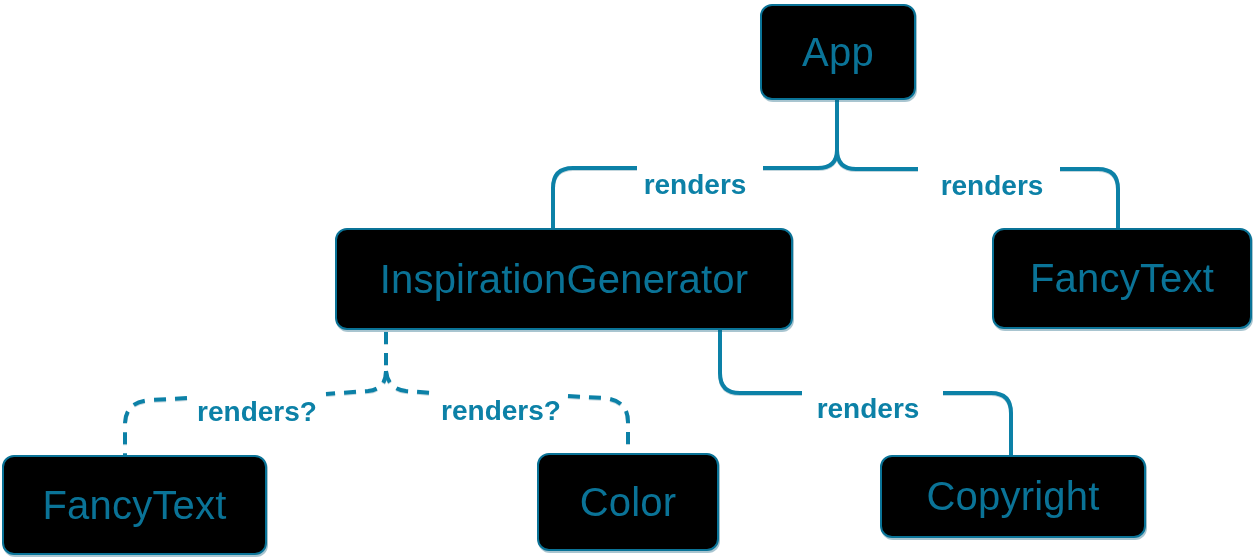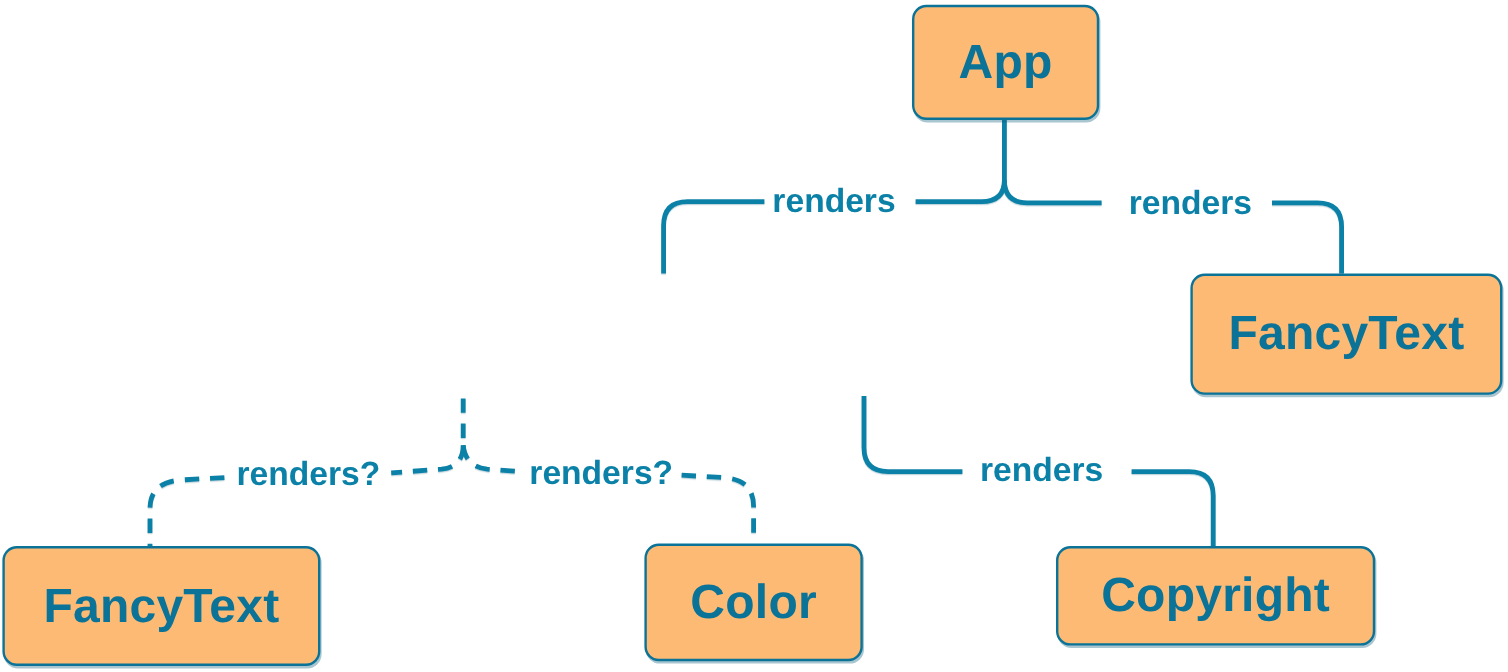--- a/index.html
+++ b/index.html
@@ -30,41 +30,42 @@
   .edges-svg .edge-dashed {
     stroke-dasharray: 12 9;
     stroke-linecap: butt;
   }
   .edges-group {
     filter: drop-shadow(0 1.5px 0 rgba(10, 90, 120, 0.25));
   }
   .node {
     position: absolute;
     box-sizing: border-box;
-    background: #fdba74;
+    background: #000000;
     border: 2.5px solid var(--node, #0a7397);
     border-radius: 12px;
     box-shadow: 1px 2px 0 0 rgba(10, 90, 120, 0.35);
     display: flex;
     align-items: center;
     justify-content: center;
     color: var(--node, #0a7397);
     font-size: 40px;
-    font-weight: 700;
+    font-weight: 400;
     letter-spacing: 0.2px;
     white-space: nowrap;
   }
   .edge-label {
     position: absolute;
     transform: translate(-50%, -50%);
     color: var(--line, #0c81a7);
     font-size: 28px;
     font-weight: 700;
     white-space: nowrap;
     line-height: 1;
+    margin-top: 17px;
   }
 </style>
 </head>
 <body>
 
 <div class="stage">
 
   <svg class="edges-svg" viewBox="0 0 1257 560" aria-hidden="true">
     <g class="edges-group">
 
@@ -90,20 +91,21 @@
   </svg>
 
   <div class="edge-label" style="left:695px; top:168px;">renders</div>
   <div class="edge-label" style="left:992px; top:169px;">renders</div>
   <div class="edge-label" style="left:868px; top:392px;">renders</div>
   <div class="edge-label" style="left:257px; top:395px;">renders?</div>
   <div class="edge-label" style="left:501px; top:394px;">renders?</div>
 
   <div class="node" style="left:760px; top:4px; width:156px; height:96px;">App</div>
 
+  <div class="node" style="left:335px; top:228px; width:458px; height:102px;">InspirationGenerator</div>
 
   <div class="node" style="left:992px; top:228px; width:260px; height:101px;">FancyText</div>
 
   <div class="node" style="left:2px; top:455px; width:265px; height:100px;">FancyText</div>
 
   <div class="node" style="left:537px; top:453px; width:182px; height:98px;">Color</div>
 
   <div class="node" style="left:880px; top:455px; width:266px; height:83px;">Copyright</div>
 
 </div>

